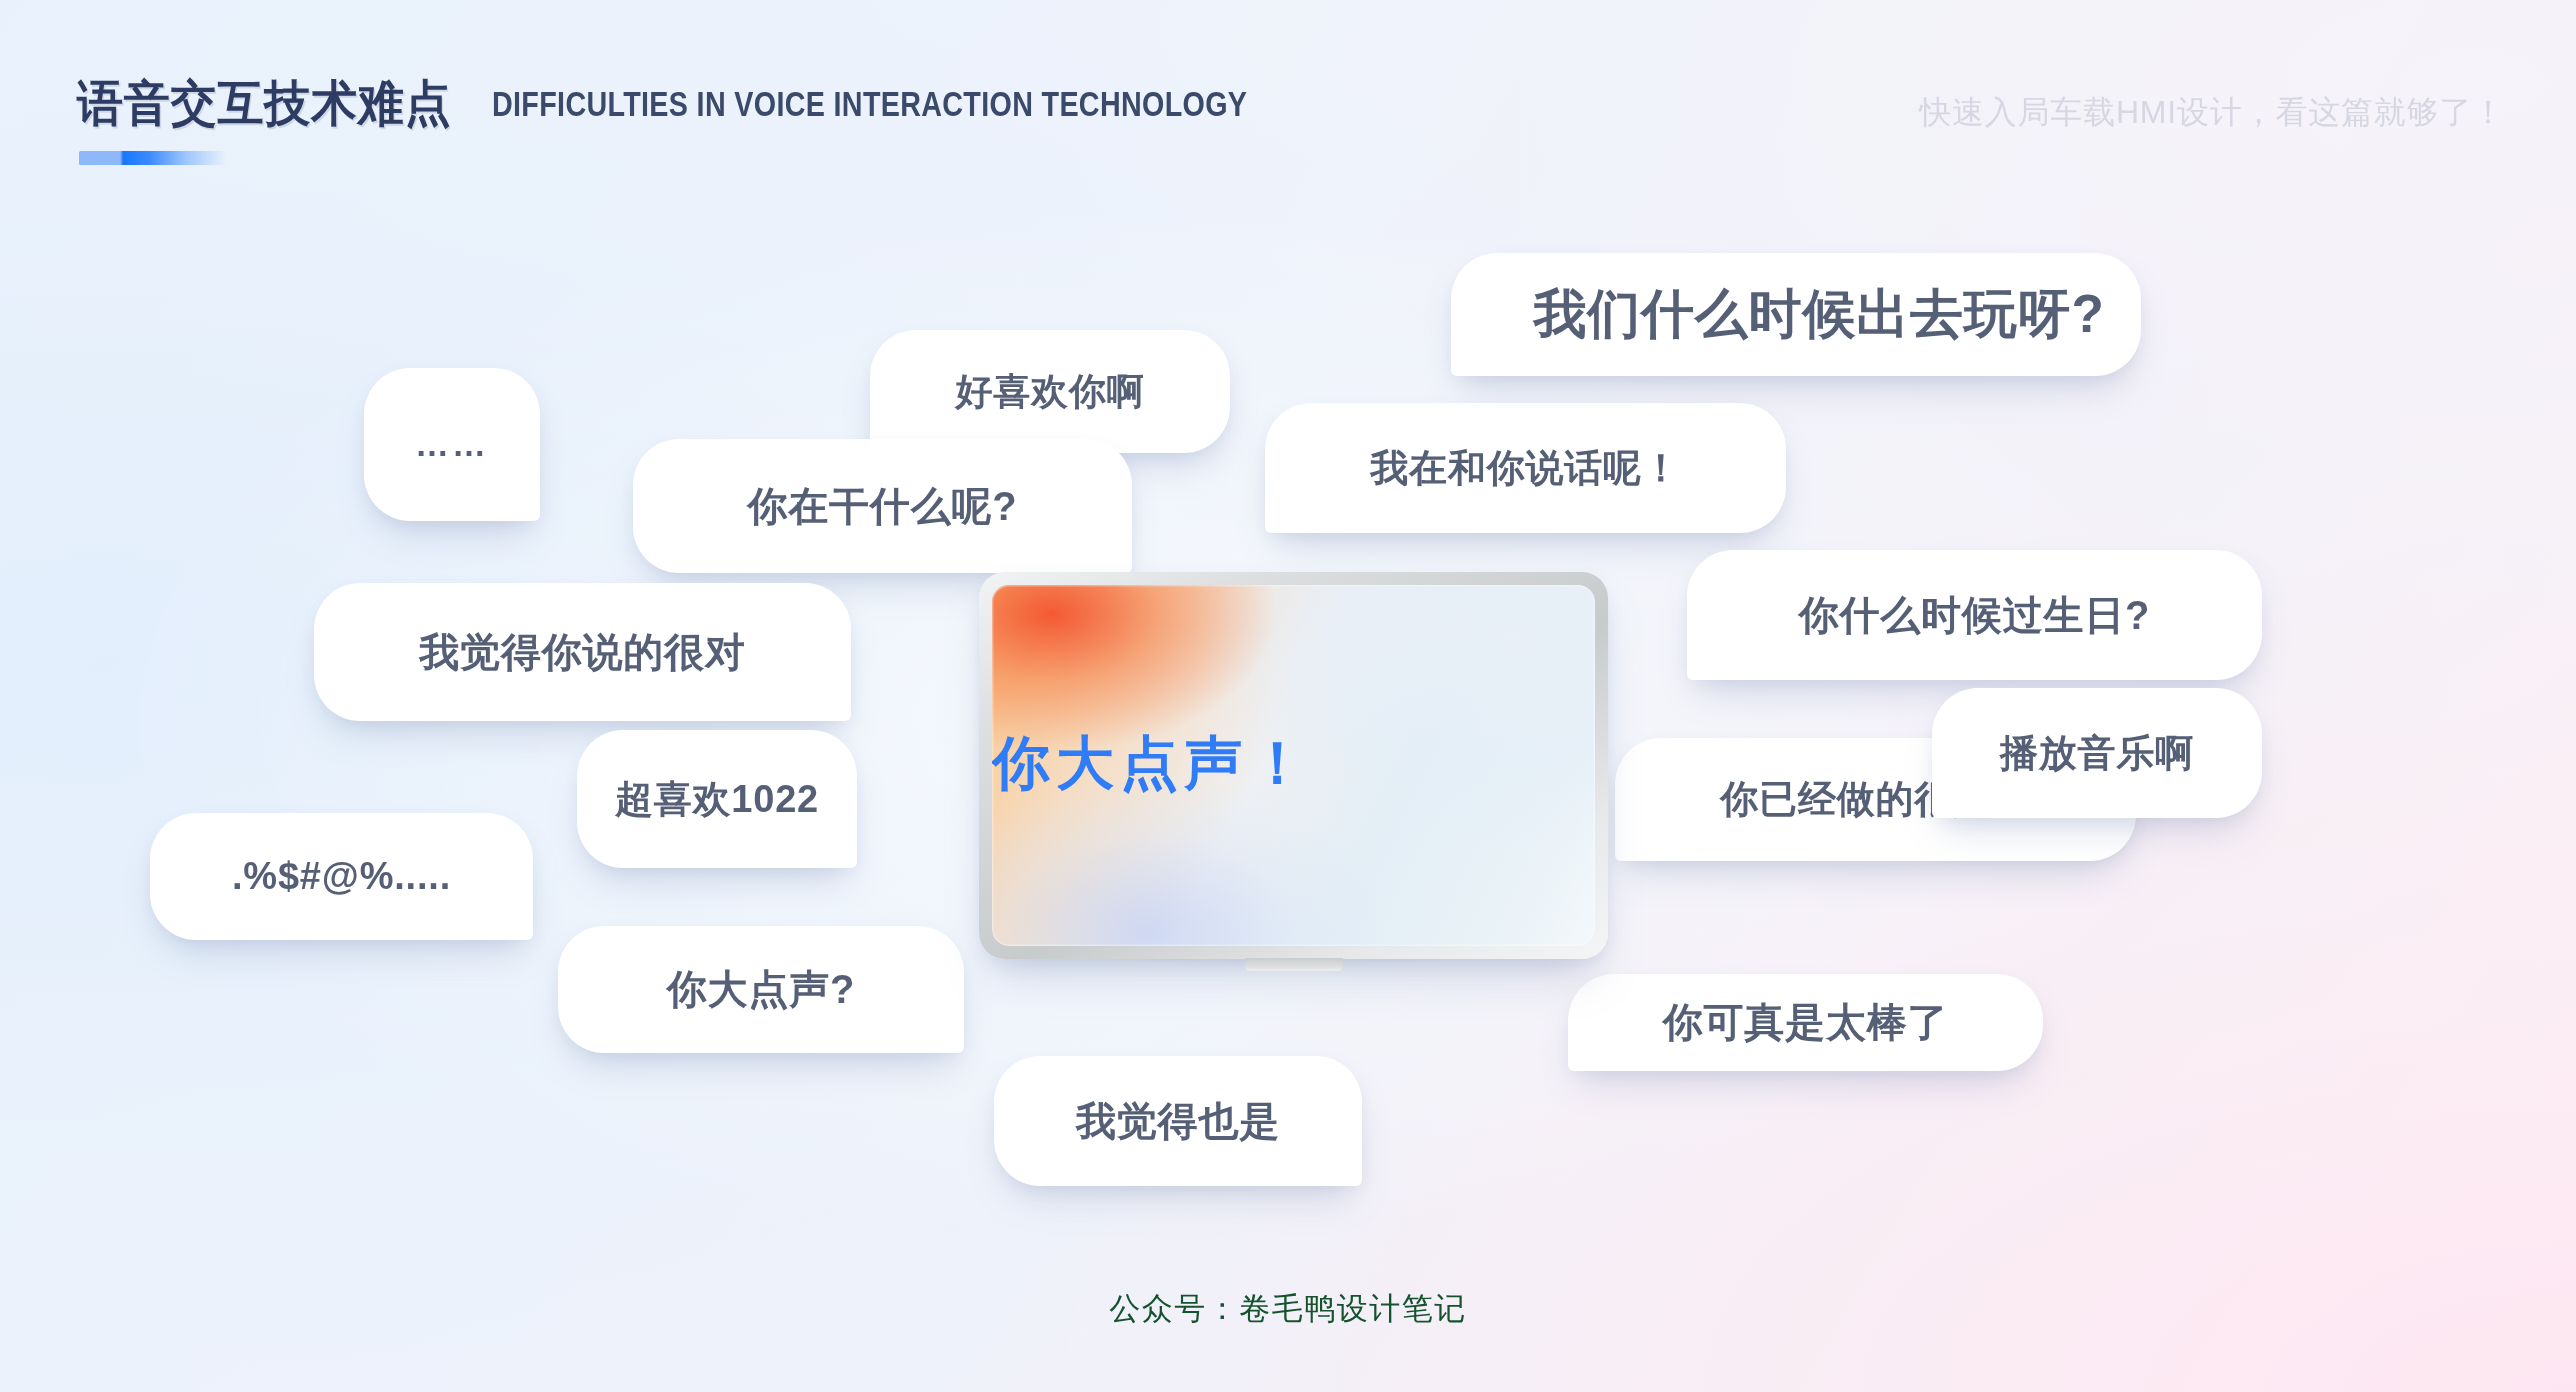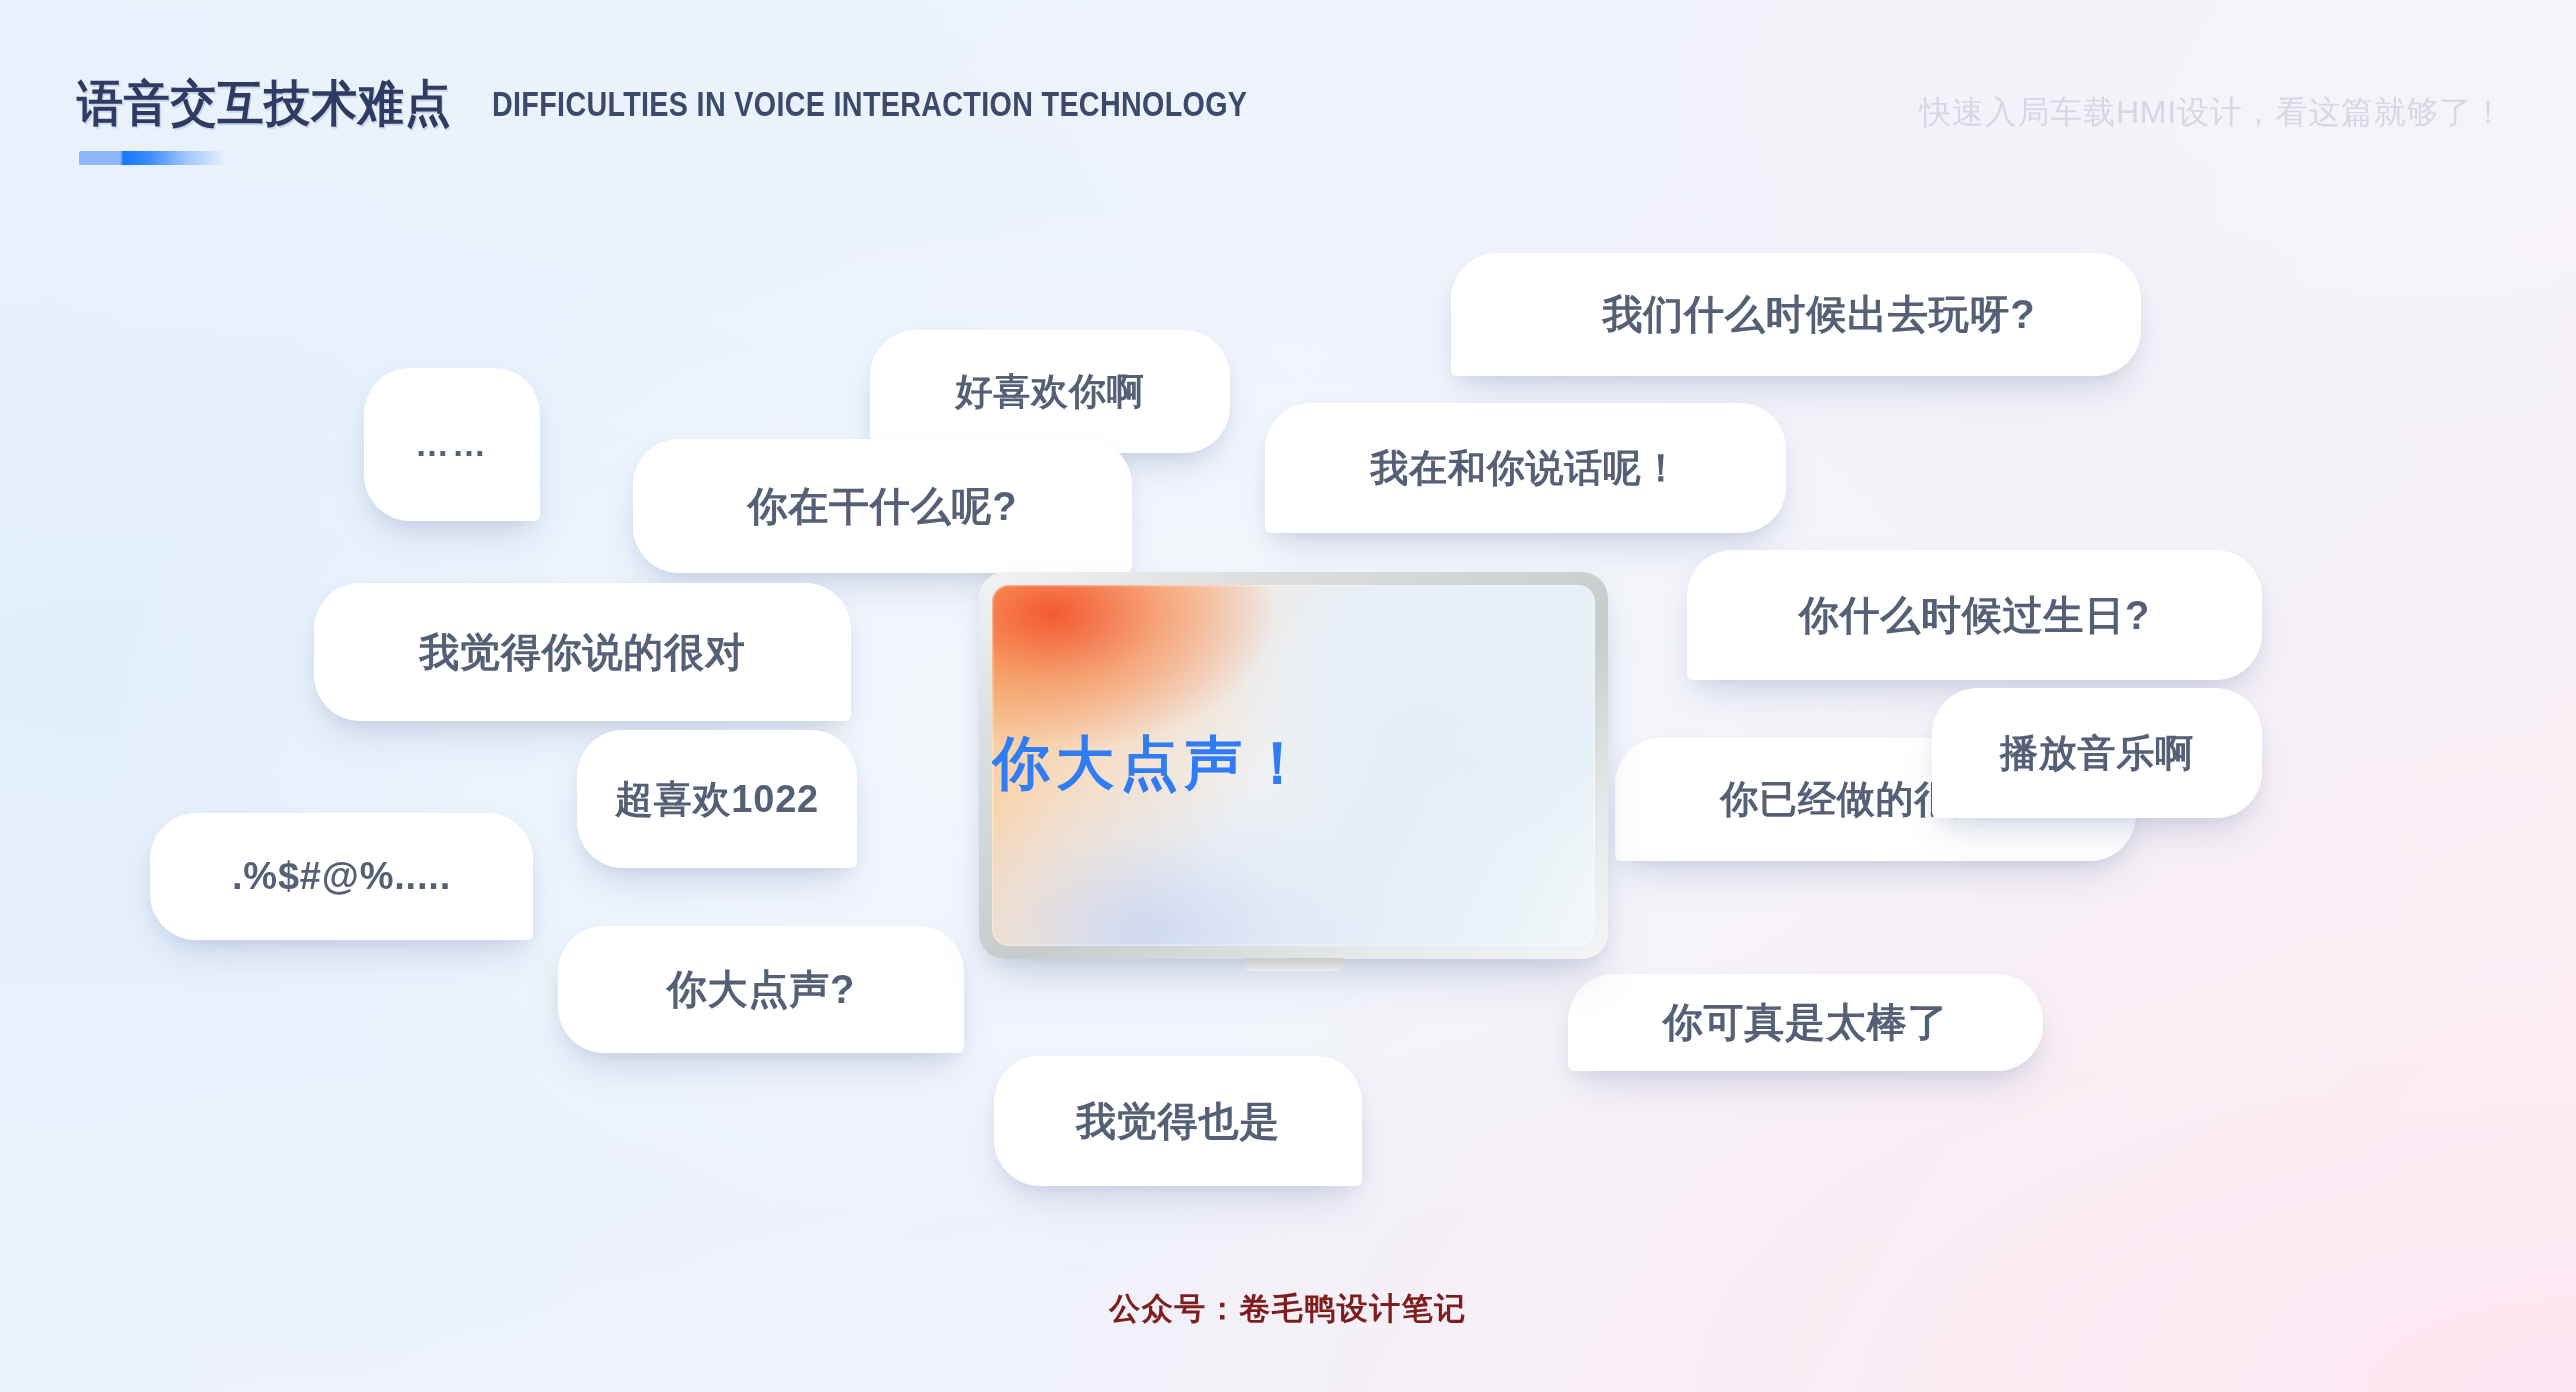--- a/index.html
+++ b/index.html
@@ -95,42 +95,42 @@
   }
   #tablet-shadow{
     position:absolute; left:943px; top:945px; width:702px; height:31px;
     background:radial-gradient(50% 100% at 50% 0%, rgba(130,145,180,.20) 0%, rgba(130,145,180,0) 72%);
     z-index:29;
   }
 
   
   #footer{
     position:absolute; left:0; right:0; top:1288px; text-align:center;
-    font-size:31px; font-weight:bold; letter-spacing:1.5px; color:#7f1d1d;
+    font-size:31px; font-weight:normal; letter-spacing:1.5px; color:#14532d;
   }
 </style>
 </head>
 <body>
 
 <div id="bg"></div>
 <div id="bg-sheen"></div>
 
 <div id="header">
   <div class="hd-row">
     <span id="title-cn">语音交互技术难点</span>
     <span id="title-en">DIFFICULTIES IN VOICE INTERACTION TECHNOLOGY</span>
   </div>
   <div id="accent-bar"></div>
   <div id="header-tagline">快速入局车载HMI设计，看这篇就够了！</div>
 </div>
 
 <div id="bubble-layer">
     <div class="bubble b-dots" style="left: 364px; top: 368px; width: 176px; height: 153px; font-size: 34px; border-radius: 46px 46px 6.1px; z-index: 10;">……</div>
     <div class="bubble" style="left: 870px; top: 330px; width: 360px; height: 123px; font-size: 37px; border-radius: 46px 46px 46px 6.1px; z-index: 11;">好喜欢你啊</div>
-    <div class="bubble" style="left: 1451px; top: 253px; width: 690px; height: 123px; font-size: 40px; border-radius: 46px 46px 46px 6.1px; z-index: 12; padding-left: 46px;">我们什么时候出去玩呀?</div>
+    <div class="bubble" style="left: 1451px; top: 253px; width: 690px; height: 123px; font-size: 53px; border-radius: 46px 46px 46px 6.1px; z-index: 12; padding-left: 46px;">我们什么时候出去玩呀?</div>
     <div class="bubble" style="left: 633px; top: 439px; width: 499px; height: 134px; font-size: 40px; border-radius: 46px 46px 6.1px; z-index: 13;">你在干什么呢?</div>
     <div class="bubble" style="left: 1265px; top: 403px; width: 521px; height: 130px; font-size: 38px; border-radius: 46px 46px 46px 6.1px; z-index: 14;">我在和你说话呢！</div>
     <div class="bubble" style="left: 314px; top: 583px; width: 537px; height: 138px; font-size: 40px; border-radius: 46px 46px 6.1px; z-index: 15;">我觉得你说的很对</div>
     <div class="bubble" style="left: 1687px; top: 550px; width: 575px; height: 130px; font-size: 40px; border-radius: 46px 46px 46px 6.1px; z-index: 16;">你什么时候过生日?</div>
     <div class="bubble" style="left: 577px; top: 730px; width: 280px; height: 138px; font-size: 38px; border-radius: 46px 46px 6.1px; z-index: 17;">超喜欢1022</div>
     <div class="bubble" style="left: 1932px; top: 688px; width: 330px; height: 130px; font-size: 38px; border-radius: 46px 46px 46px 6.1px; z-index: 18;">播放音乐啊</div>
     <div class="bubble" style="left: 1615px; top: 738px; width: 521px; height: 123px; font-size: 38px; border-radius: 46px 46px 46px 6.1px; z-index: 5;">你已经做的很好了</div>
     <div class="bubble" style="left: 150px; top: 813px; width: 383px; height: 127px; font-size: 38px; border-radius: 46px 46px 6.1px; z-index: 20;">.%$#@%.....</div>
     <div class="bubble" style="left: 558px; top: 926px; width: 406px; height: 127px; font-size: 40px; border-radius: 46px 46px 6.1px; z-index: 21;">你大点声?</div>
     <div class="bubble" style="left: 1568px; top: 974px; width: 475px; height: 97px; font-size: 40px; border-radius: 46px 46px 46px 6.1px; z-index: 22;">你可真是太棒了</div>

